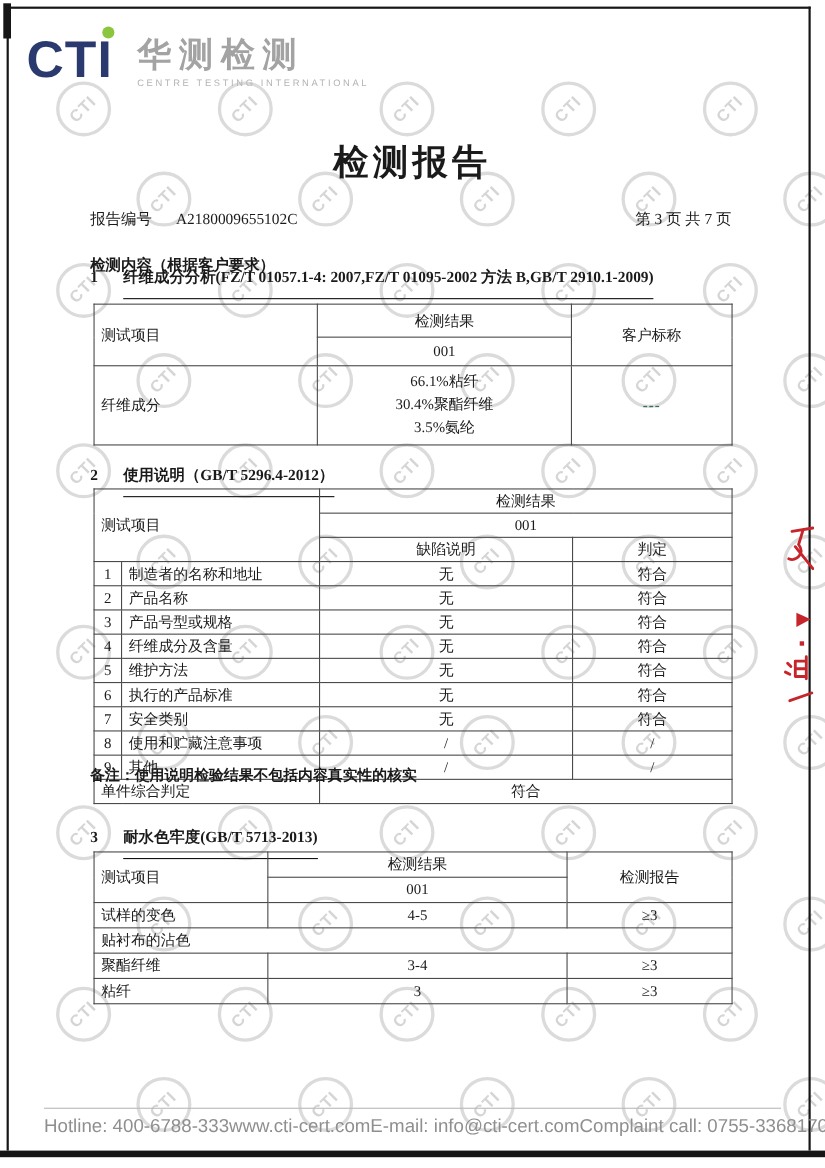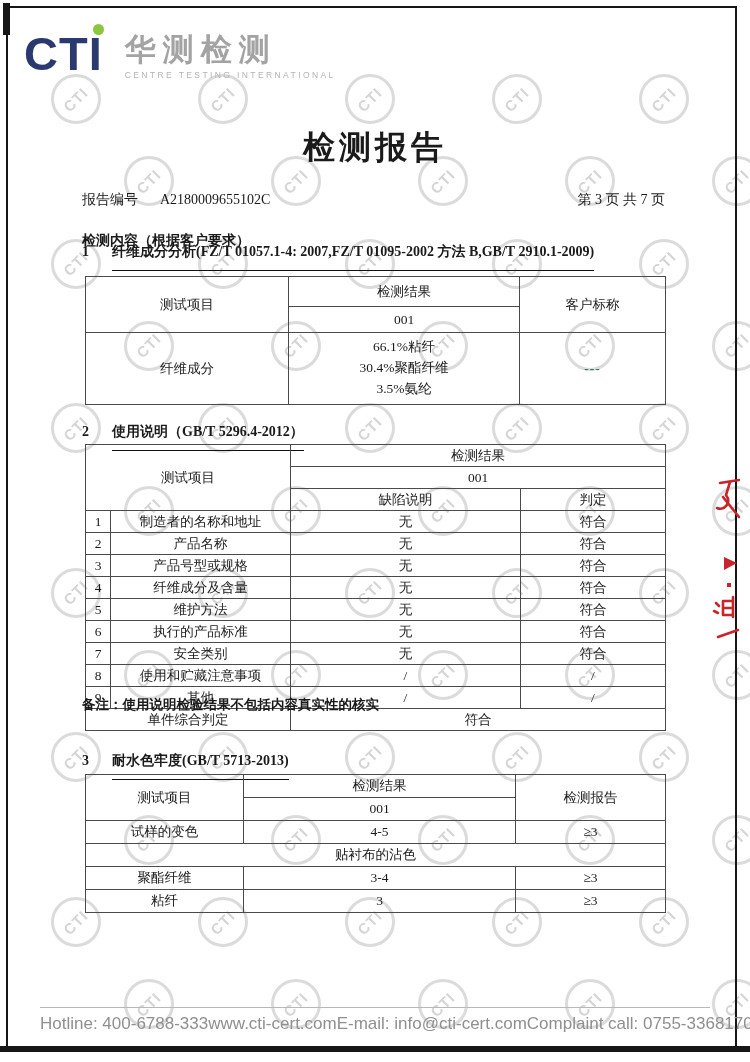--- a/index.html
+++ b/index.html
@@ -43,21 +43,21 @@
   .section-heading{position:absolute;left:82px;font-size:14px;font-weight:bold;}
   .section-no{display:inline-block;width:30px;}
   .section-text{border-bottom:1.5px solid #111;padding-bottom:11px;}
   .s1{top:243px;}
   .s2{top:423px;}
   .s3{top:752px;}
 
   table{position:absolute;left:85px;width:580px;border-collapse:collapse;table-layout:fixed;}
   td{border:1px solid #4a4a4a;font-size:13.5px;padding:0 6px;overflow:hidden;}
   .c-center{text-align:center;}
-  .c-left{text-align:center;}
+  .c-left{text-align:left;}
   .t1{top:276px;}
   .t1 .hr1{height:30px;}
   .t1 .hr2{height:26px;}
   .t1 .dr{height:72px;}
   .t2{top:444px;}
   .t2 tr{height:22px;}
   .t3{top:774px;}
   .t3 tr{height:23px;}
   .dash-green{font-weight:bold;letter-spacing:1px;}
   .result-lines div{line-height:1.55;text-align:center;}

